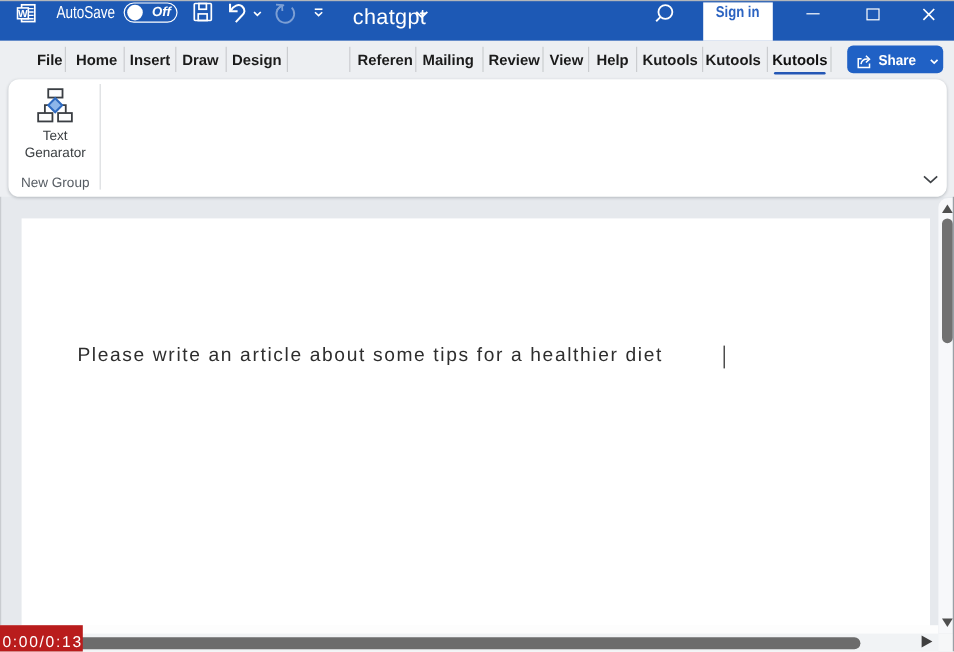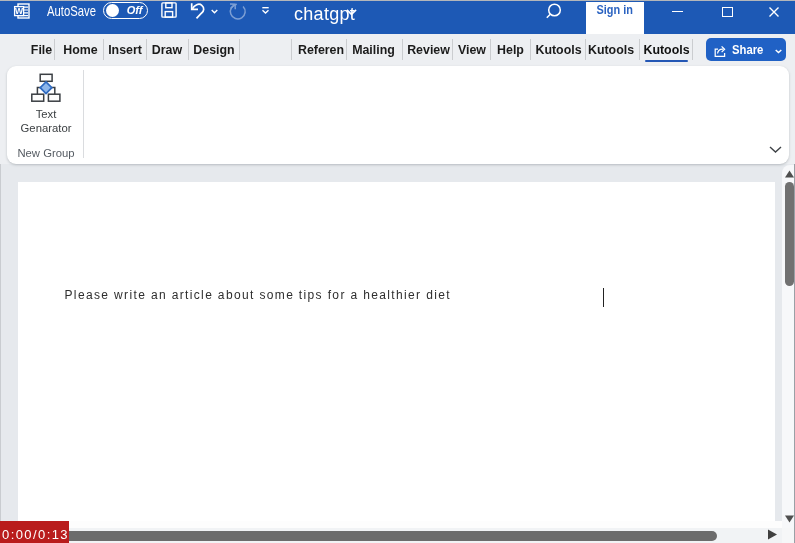--- a/index.html
+++ b/index.html
@@ -28,21 +28,21 @@
   #share span{position:absolute;left:25.5px;top:5.2px;color:#fff;font-size:12px;font-weight:bold;transform:scaleX(0.94);transform-origin:0 0;}
   
   #ribband{left:0;top:63px;width:795px;height:101px;background:#edeff2;}
   #ribbon{left:7px;top:66px;width:782px;height:97.5px;background:#ffffff;border-radius:9px;
           box-shadow:0 1px 2.5px rgba(40,50,60,0.25);}
   #gdiv{left:83px;top:70px;width:1px;height:88px;background:#dadcdf;}
   .rlabel{position:absolute;transform:translateX(-50%);white-space:nowrap;
           font-size:11.3px;color:#3c4043;}
   
   #page{left:18px;top:182px;width:757px;height:346px;background:#fff;}
-  #doctext{left:64.5px;top:287.5px;font-size:12px;color:#2e2e2e;letter-spacing:1.36px;white-space:nowrap;}
+  #doctext{left:64.5px;top:287.5px;font-size:16px;color:#2e2e2e;letter-spacing:1.36px;white-space:nowrap;}
   #cursor{left:602.5px;top:288px;width:1.5px;height:19px;background:#222;}
   
   #bscrollzone{left:0;top:521px;width:782px;height:22px;background:#fdfdfd;}
   #btrack{left:0;top:528px;width:782px;height:15px;background:#f1f3f5;}
   #bthumb{left:2px;top:531px;width:715px;height:10px;border-radius:5px;background:#6c6c6c;}
   #vcol{left:782px;top:165px;width:12px;height:363px;background:#f7f8fa;border-top-left-radius:8px;}
   #vthumb{left:784.5px;top:181.5px;width:9px;height:104px;border-radius:4.5px;background:#717171;}
   #corner{left:782px;top:528px;width:13px;height:15px;background:#f6f7f8;}
   #rborder{left:794px;top:164px;width:1px;height:379px;background:#9aa0a6;}
   #lborder{left:0;top:164px;width:1px;height:357px;background:#c9ccd0;}

